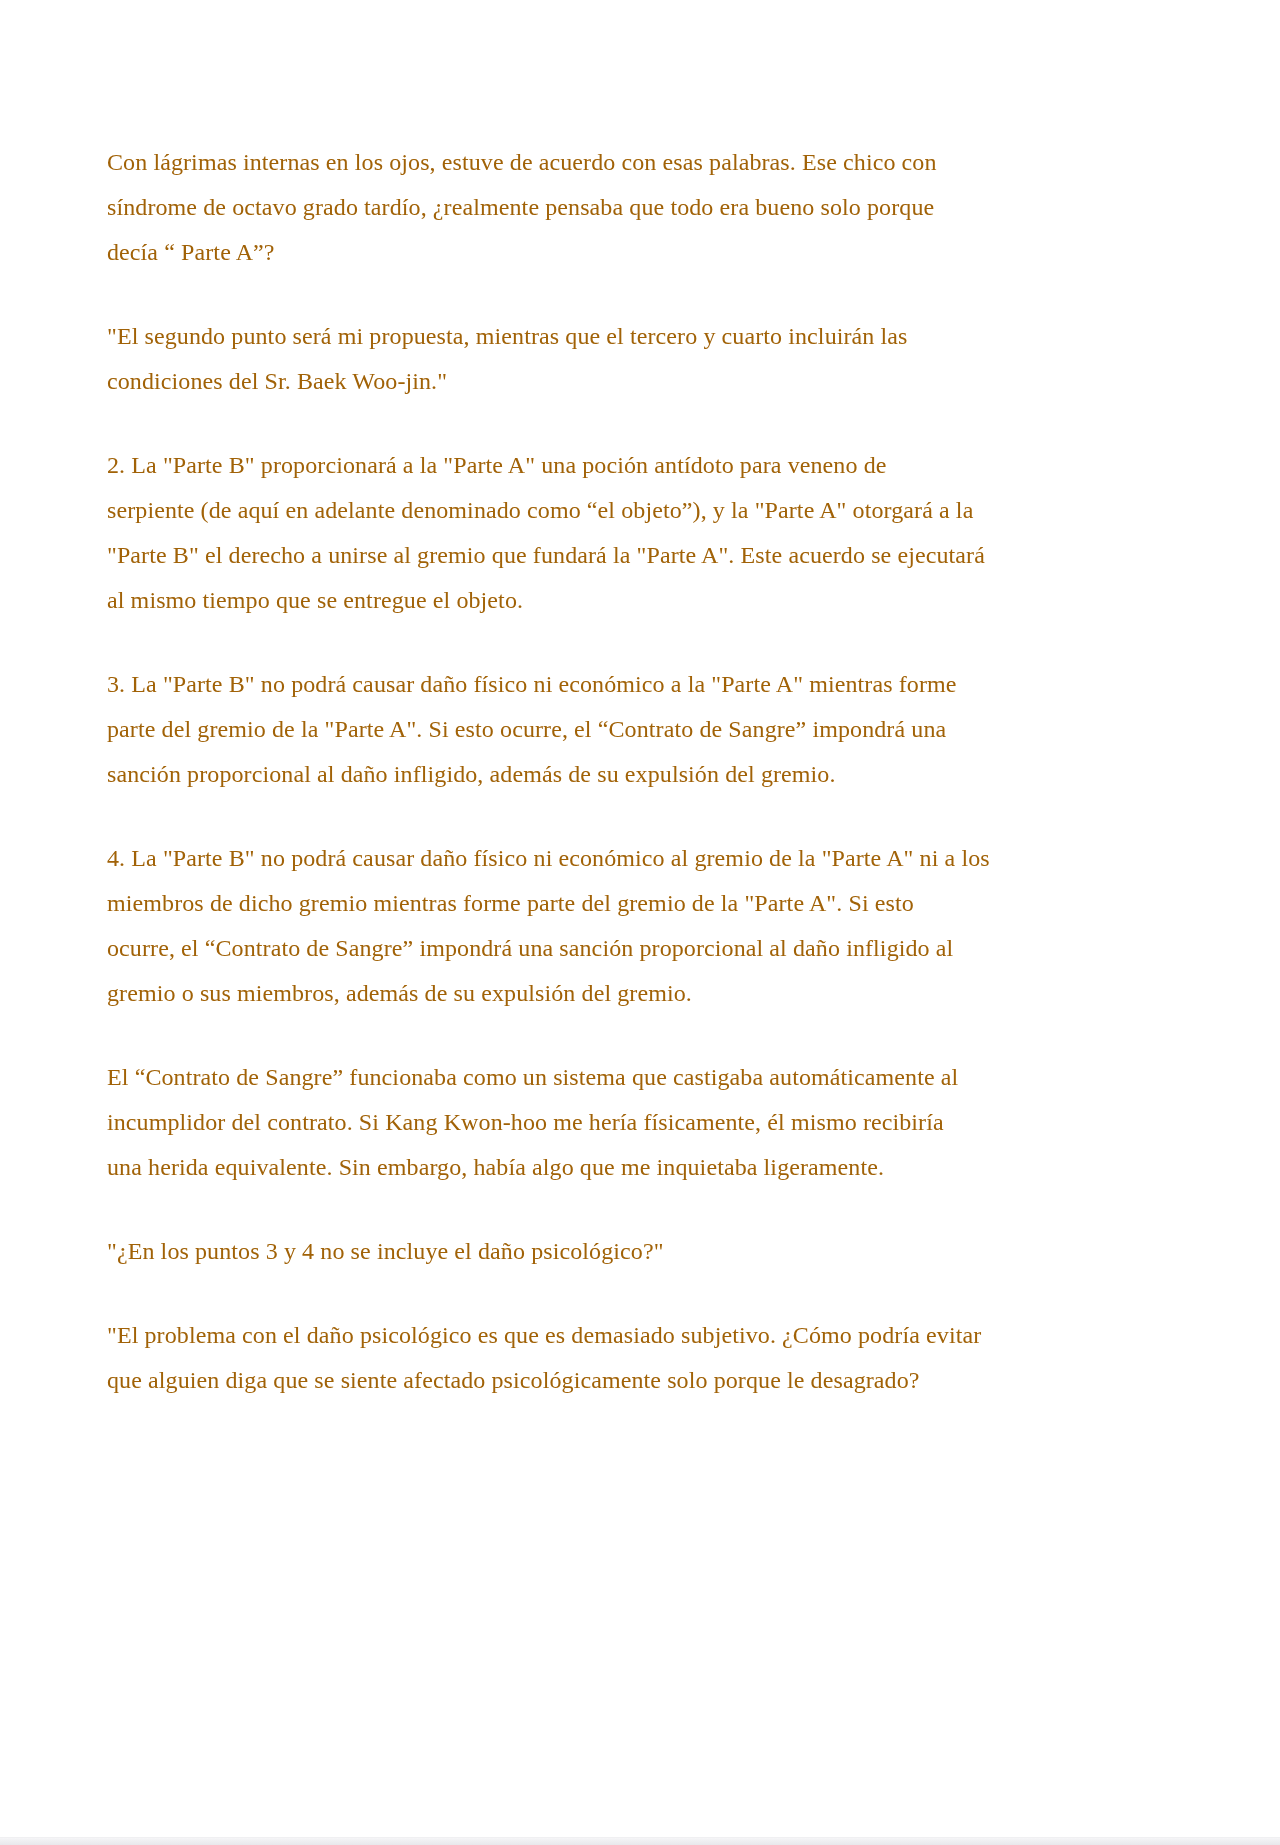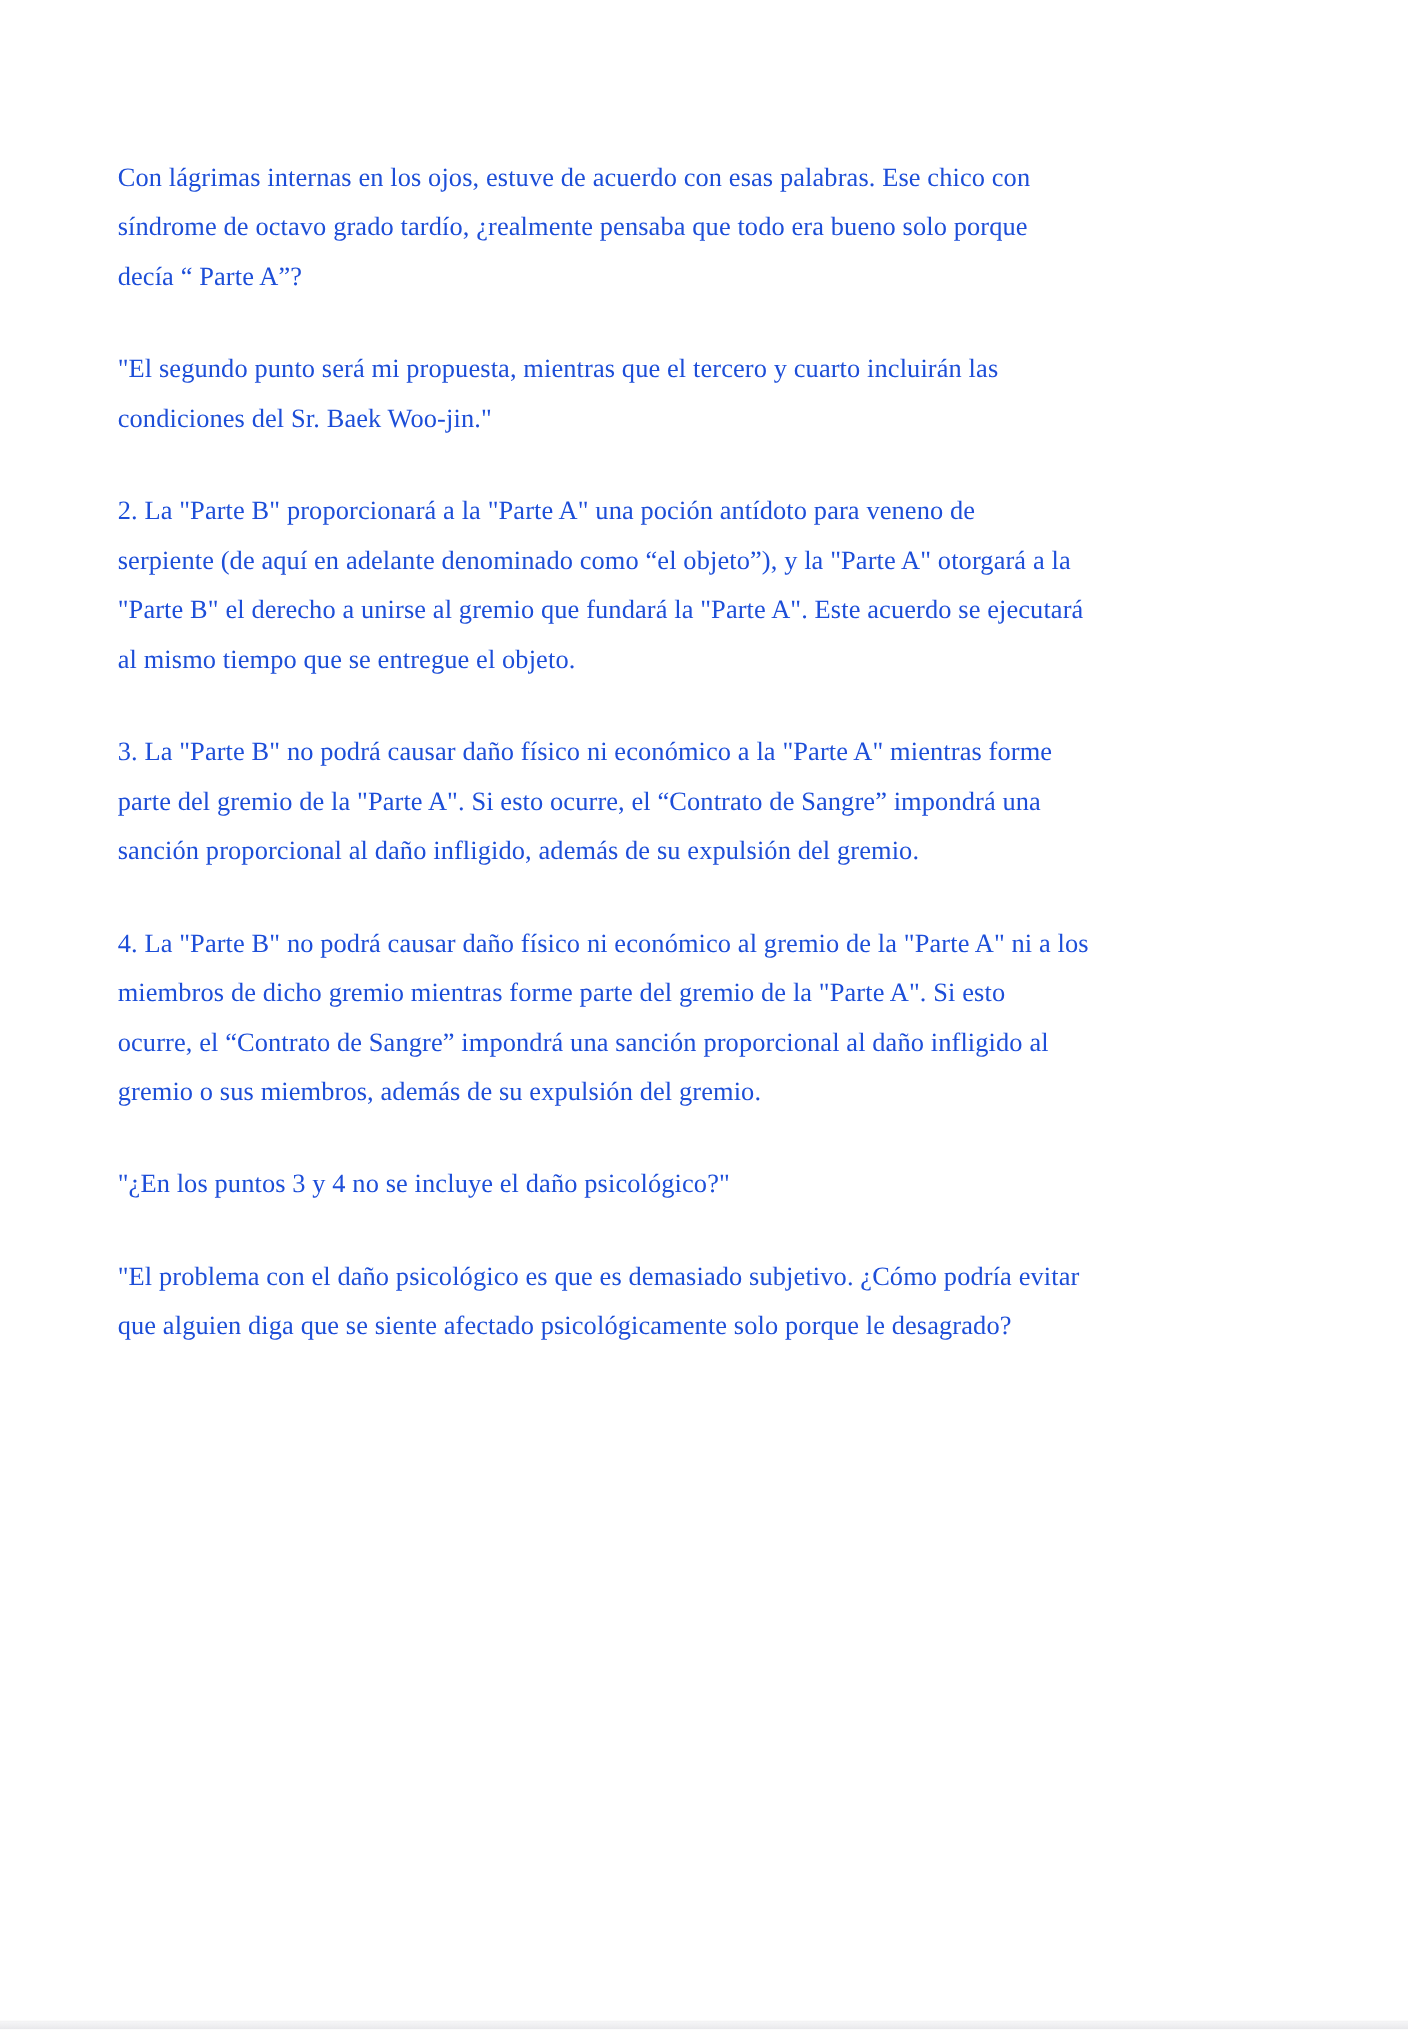--- a/index.html
+++ b/index.html
@@ -13,21 +13,21 @@
     height: 1845px;
     margin: 0 auto;
     background: #ffffff;
     overflow: hidden;
     font-family: "Liberation Serif", serif;
   }
   .reader-content {
     box-sizing: border-box;
     width: 100%;
     padding: 140px 58px 0 107px;
-    color: #1d4ed8;
+    color: #a16207;
     font-size: 24px;
     line-height: 45px;
   }
   .reader-content p {
     margin: 0 0 39px 0;
     white-space: pre-line;
     letter-spacing: 0.1px;
   }
   .bottom-bar-edge {
     position: absolute;
@@ -53,18 +53,21 @@
 serpiente (de aquí en adelante denominado como “el objeto”), y la "Parte A" otorgará a  la
 "Parte B" el derecho a unirse al gremio que fundará la "Parte A". Este acuerdo se ejecutará
 al mismo tiempo que se entregue el objeto.</p>
     <p>3. La "Parte B" no podrá causar daño físico ni económico a  la "Parte A" mientras forme
 parte del gremio de la "Parte A". Si esto ocurre, el “Contrato de Sangre” impondrá una
 sanción proporcional al daño infligido, además de su expulsión del gremio.</p>
     <p>4. La "Parte B" no podrá causar daño físico ni económico al gremio de la "Parte A" ni a los
 miembros de dicho gremio mientras forme parte del gremio de la "Parte A". Si esto
 ocurre, el “Contrato de Sangre” impondrá una sanción proporcional al daño infligido al
 gremio o sus miembros, además de su expulsión del gremio.</p>
+    <p>El “Contrato de Sangre” funcionaba como un sistema que castigaba automáticamente al
+incumplidor del contrato. Si Kang Kwon-hoo me hería físicamente, él mismo recibiría
+una herida equivalente. Sin embargo, había algo que me inquietaba ligeramente.</p>
     <p>"¿En los puntos 3 y 4 no se incluye el daño psicológico?"</p>
     <p>"El problema con el daño psicológico es que es demasiado subjetivo. ¿Cómo podría evitar
 que alguien diga que se siente afectado psicológicamente solo porque le desagrado?</p>
   </div>
   <div class="bottom-bar-edge"></div>
 </div>
 
 </body></html>

